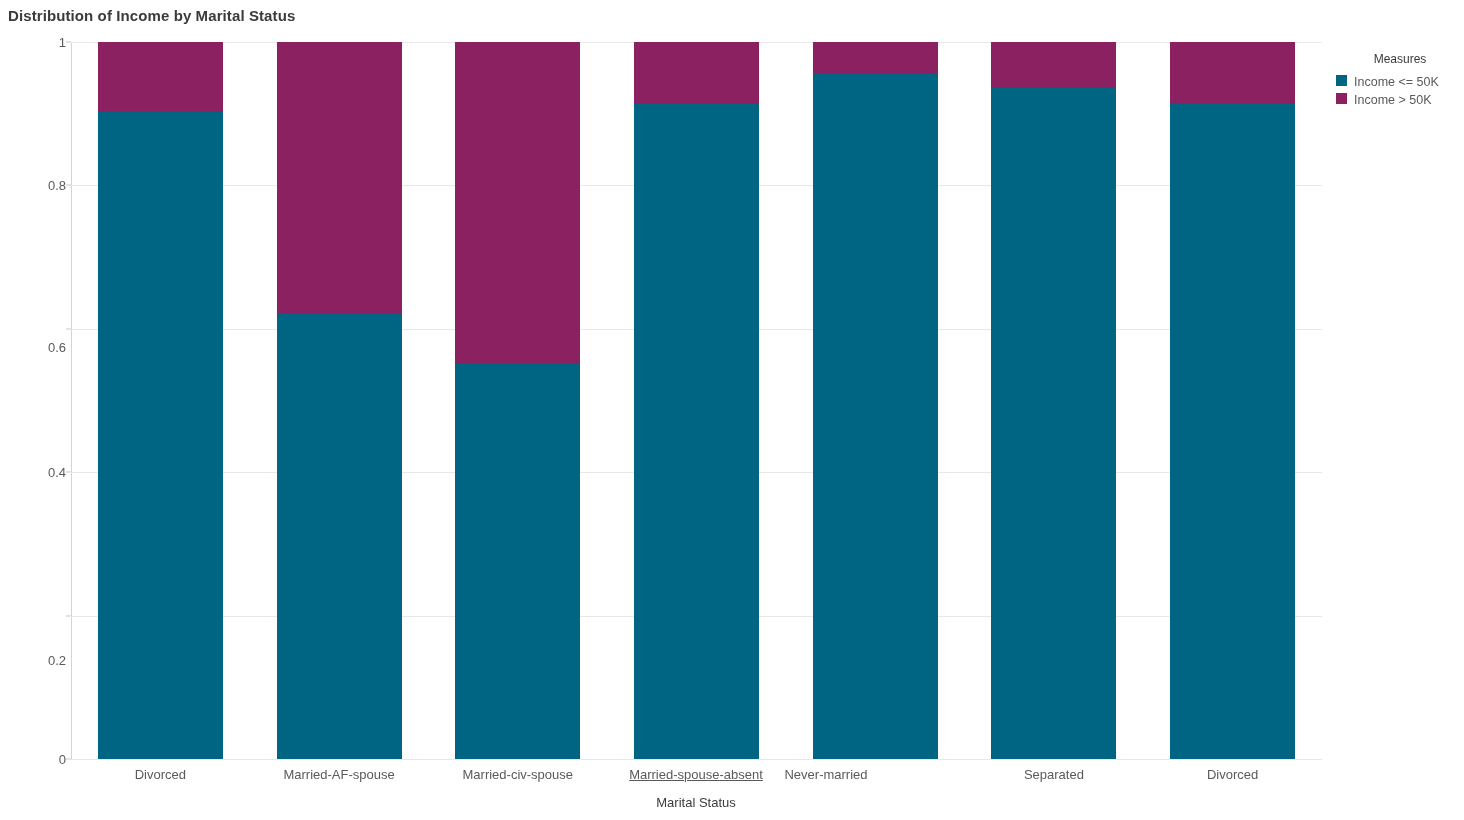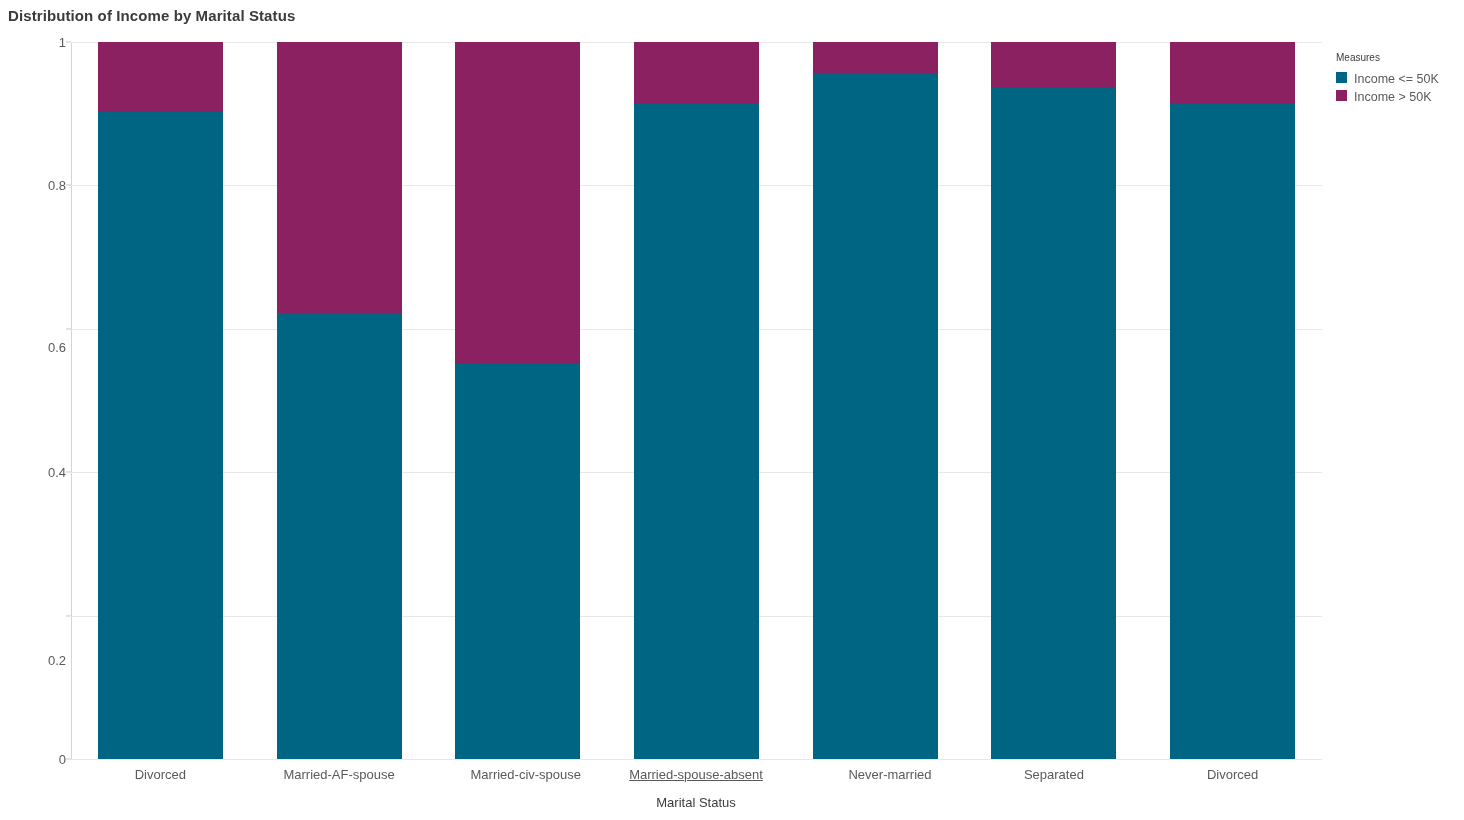--- a/index.html
+++ b/index.html
@@ -109,24 +109,25 @@
     white-space: nowrap;
   }
 
   
   #legend {
     position: absolute;
     left: 1336px; top: 52px;
     width: 128px;
   }
   #legend-title {
-    font-size: 10px;
+    font-size: 12px;
     color: #3b3b3b;
     margin-bottom: 9px;
     white-space: nowrap;
+    text-align: center;
   }
   .legend-item {
     display: flex;
     margin-bottom: 4px;
     cursor: pointer;
   }
   .legend-swatch {
     width: 11px; height: 11px;
     margin-right: 7px;
     flex: 0 0 auto;
@@ -199,23 +200,23 @@
         <div class="bar-group" title="Widowed" style="left: 1099.14px; height: 717px;">
           <div class="bar-seg seg-low" title="Widowed — Income &lt;= 50K: 0.915" style="bottom: 0px; height: 656.055px; background: rgb(0, 100, 131);"></div>
           <div class="bar-seg seg-high" title="Widowed — Income &gt; 50K: 0.085" style="bottom: 656.055px; height: 60.945px; background: rgb(139, 33, 97);"></div>
         </div>
       </div>
   </div>
 
   <div id="x-ticks">
       <div class="xtick" style="left: 160.357px;">Divorced</div>
       <div class="xtick" style="left: 339.071px;">Married-AF-spouse</div>
-      <div class="xtick" style="left: 517.786px; margin-left: 8px;">Married-civ-spouse</div>
+      <div class="xtick" style="left: 517.786px;">Married-civ-spouse</div>
       <div class="xtick" style="left: 696px; text-decoration: underline;">Married-spouse-absent</div>
-      <div class="xtick" style="left: 890px;">Never-married</div>
+      <div class="xtick" style="left: 826px;">Never-married</div>
       <div class="xtick" style="left: 1053.93px;">Separated</div>
       <div class="xtick" style="left: 1232.64px;">Divorced</div>
     </div>
 
   <div id="x-axis-title">Marital Status</div>
 
   <div id="legend">
     <div id="legend-title">Measures</div>
     <div id="legend-items">
         <div class="legend-item">

